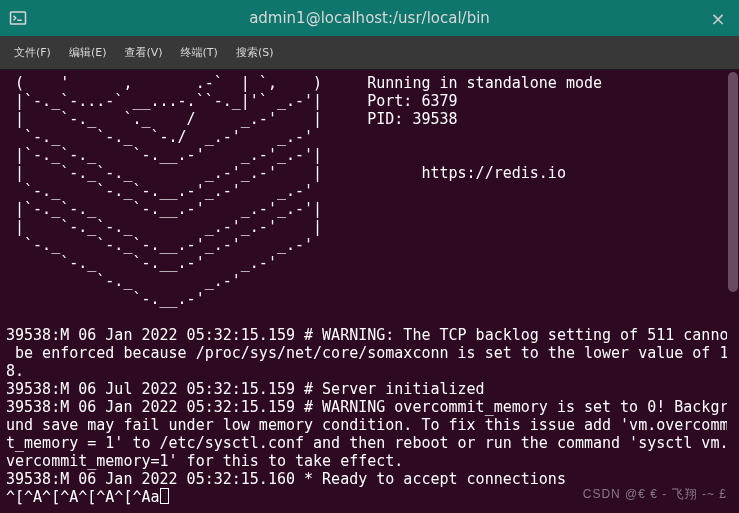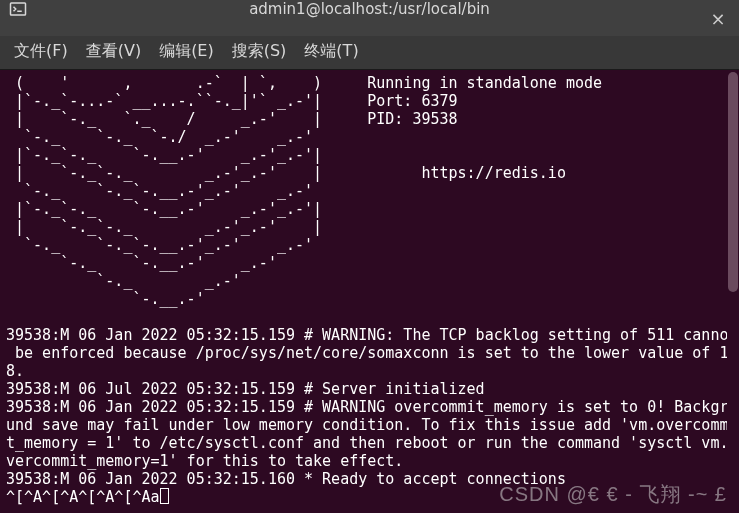--- a/index.html
+++ b/index.html
@@ -1,49 +1,49 @@
 <!DOCTYPE html>
 <html><head>
 <meta charset="utf-8">
 <style>
   * { margin: 0; padding: 0; box-sizing: border-box; }
   html, body { width: 739px; height: 513px; overflow: hidden; font-family: "DejaVu Sans", "Ubuntu", sans-serif; }
-  .titlebar { height: 36px; background: #404040; color: #d8d8d8; display: flex; align-items: flex-start; position: relative; }
+  .titlebar { height: 36px; background: #0f766e; color: #d8d8d8; display: flex; align-items: center; position: relative; }
   .t-icon { width: 36px; display: flex; align-items: center; justify-content: center; }
   .t-icon svg { width: 18px; height: 18px; }
   .t-title { position: absolute; left: 0; right: 0; text-align: center; font-size: 15px; pointer-events: none; }
   .t-close { position: absolute; right: 6px; top: 0; height: 36px; width: 30px; display: flex; align-items: center; justify-content: center; color: #ccc; font-size: 18px; cursor: pointer; }
-  .menubar { height: 34px; background: #383838; color: #d8d8d8; display: flex; align-items: flex-start; padding: 0 6px; font-size: 16px; gap: 2px; border-bottom: 1px solid #1a1a1a; }
+  .menubar { height: 34px; background: #383838; color: #d8d8d8; display: flex; align-items: center; padding: 0 6px; font-size: 11px; gap: 2px; border-bottom: 1px solid #1a1a1a; }
   .menu-item { padding: 5px 8px; cursor: pointer; }
   .terminal { position: relative; width: 739px; height: 443px; background: #2d0922; color: #ffffff; font-family: "DejaVu Sans Mono", "Ubuntu Mono", monospace; font-size: 15px; line-height: 18px; padding: 4px 6px; white-space: pre; }
   .scrollbar { position: absolute; right: 0; top: 0; width: 12px; height: 100%; background: #2d0922; }
   .scroll-thumb { position: absolute; left: 1px; width: 10px; background: #6a4a5e; border-radius: 5px; }
-  .watermark { position: absolute; right: 12px; bottom: 10px; color: rgba(210,210,210,0.55); font-family: sans-serif; font-size: 20px; letter-spacing: 1px; }
+  .watermark { position: absolute; right: 12px; bottom: 10px; color: rgba(210,210,210,0.55); font-family: sans-serif; font-size: 12px; letter-spacing: 1px; }
   .cursor { display: inline-block; width: 9px; height: 16px; border: 1px solid #fff; margin-bottom: -2px; }
 </style>
 </head>
 <body>
 
 <div class="titlebar">
   <div class="t-icon">
     <svg viewBox="0 0 24 24" fill="none" stroke="#d8d8d8" stroke-width="2">
         <rect x="2" y="4" width="20" height="16" rx="1"></rect>
         <path d="M6 9l3 3-3 3M11 15h6"></path>
       </svg>
   </div>
   <div class="t-title">admin1@localhost:/usr/local/bin</div>
   <div class="t-close">×</div>
 </div>
 
 <div class="menubar">
   <div class="menu-item">文件(F)</div>
+  <div class="menu-item">编辑(E)</div>
   <div class="menu-item">查看(V)</div>
-  <div class="menu-item">编辑(E)</div>
+  <div class="menu-item">终端(T)</div>
   <div class="menu-item">搜索(S)</div>
-  <div class="menu-item">终端(T)</div>
 </div>
 
 <div class="terminal"><span> (    '      ,       .-`  | `,    )     Running in standalone mode
  |`-._`-...-` __...-.``-._|'` _.-'|     Port: 6379
  |    `-._   `._    /     _.-'    |     PID: 39538
   `-._    `-._  `-./  _.-'    _.-'
  |`-._`-._    `-.__.-'    _.-'_.-'|
  |    `-._`-._        _.-'_.-'    |           https://redis.io
   `-._    `-._`-.__.-'_.-'    _.-'
  |`-._`-._    `-.__.-'    _.-'_.-'|

